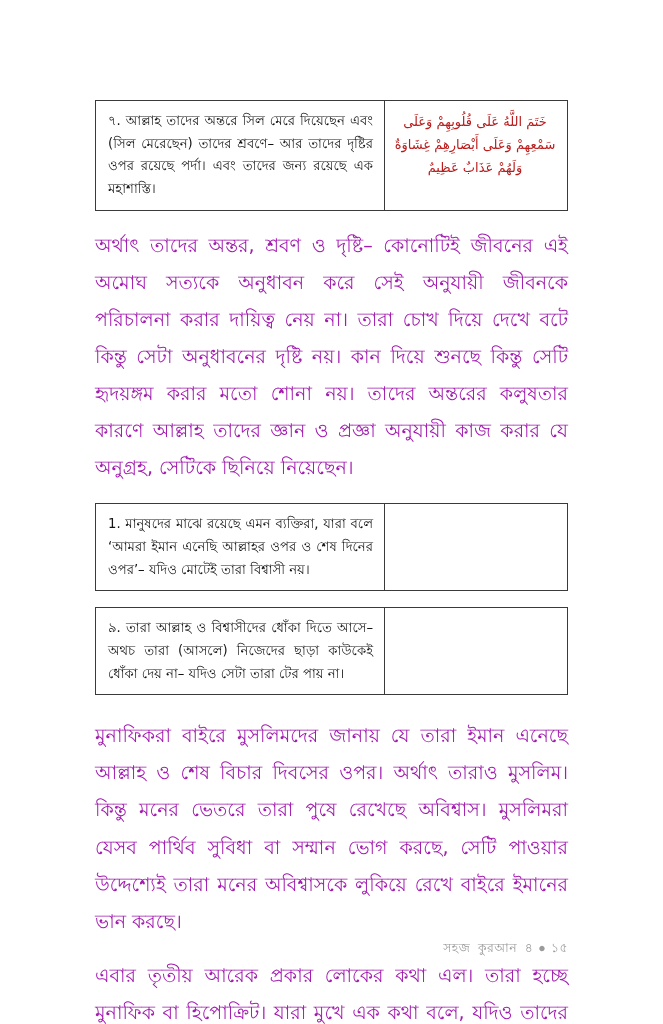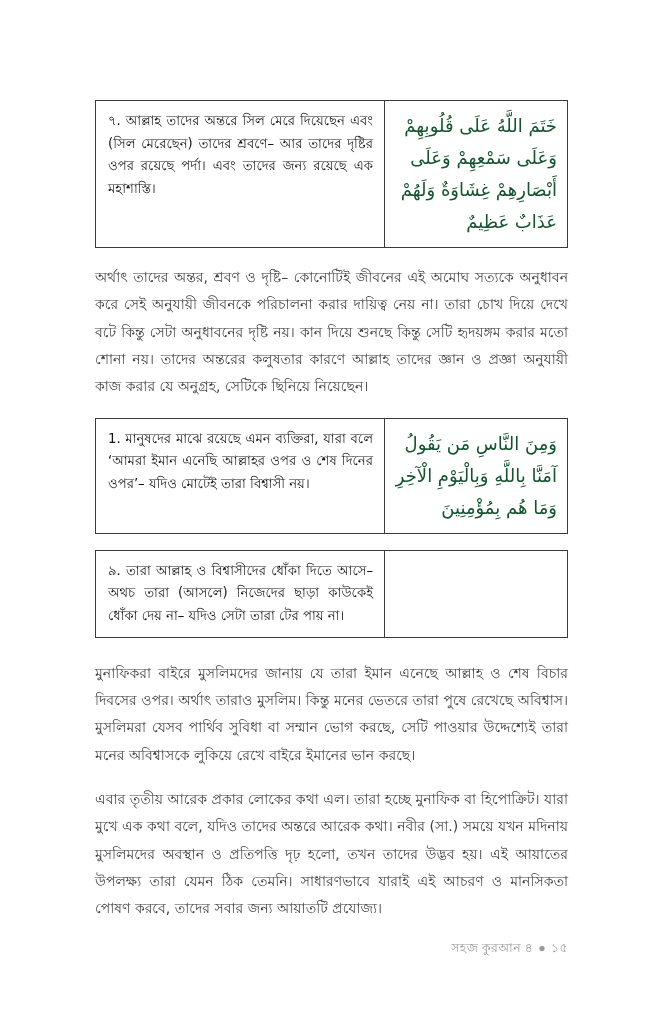--- a/index.html
+++ b/index.html
@@ -53,53 +53,54 @@
     text-align: justify;
     text-align-last: left;
     color: #141414;
   }
 
   .verse-ar {
     flex: 1 1 auto;
     box-sizing: border-box;
     padding: 9px 10px 9px 8px;
     direction: rtl;
+    text-align: center;
     font-family: "DejaVu Sans", "Liberation Sans", sans-serif;
-    font-size: 18px;
+    font-size: 13px;
     line-height: 1.78;
-    color: #14532d;
+    color: #b91c1c;
   }
 
   .verse-box.tall .verse-ar {
     padding-top: 9px;
   }
 
   
   .para {
     font-family: "DejaVu Sans", "Liberation Sans", sans-serif;
-    font-size: 14px;
+    font-size: 19px;
     line-height: 1.95;
     text-align: justify;
     text-align-last: left;
-    color: #404040;
+    color: #a21caf;
     margin: 0 0 17px 0;
   }
 
   .para.after-box {
     margin-top: 2px;
   }
 
   .gap-lg { height: 6px; }
 
   
   .footer {
     position: absolute;
     right: 95px;
     bottom: 58px;
-    font-family: Liberation Sans, sans-serif;
+    font-family: Liberation Mono, monospace;
     font-size: 12.4px;
     color: #9a9a9a;
     letter-spacing: 0.4px;
     white-space: nowrap;
   }
   .footer .dot {
     display: inline-block;
     margin: 0 5px;
     color: #9a9a9a;
   }
@@ -113,21 +114,20 @@
 
     <div class="verse-box">
       <div class="verse-bn">৭. আল্লাহ তাদের অন্তরে সিল মেরে দিয়েছেন এবং (সিল মেরেছেন) তাদের শ্রবণে– আর তাদের দৃষ্টির ওপর রয়েছে পর্দা। এবং তাদের জন্য রয়েছে এক মহাশাস্তি।</div>
       <div class="verse-ar">خَتَمَ اللَّهُ عَلَى قُلُوبِهِمْ وَعَلَى سَمْعِهِمْ وَعَلَى أَبْصَارِهِمْ غِشَاوَةٌ وَلَهُمْ عَذَابٌ عَظِيمٌ</div>
     </div>
 
     <p class="para after-box">অর্থাৎ তাদের অন্তর, শ্রবণ ও দৃষ্টি– কোনোটিই জীবনের এই অমোঘ সত্যকে অনুধাবন করে সেই অনুযায়ী জীবনকে পরিচালনা করার দায়িত্ব নেয় না। তারা চোখ দিয়ে দেখে বটে কিন্তু সেটা অনুধাবনের দৃষ্টি নয়। কান দিয়ে শুনছে কিন্তু সেটি হৃদয়ঙ্গম করার মতো শোনা নয়। তাদের অন্তরের কলুষতার কারণে আল্লাহ তাদের জ্ঞান ও প্রজ্ঞা অনুযায়ী কাজ করার যে অনুগ্রহ, সেটিকে ছিনিয়ে নিয়েছেন।</p>
 
     <div class="verse-box">
       <div class="verse-bn">1. মানুষদের মাঝে রয়েছে এমন ব্যক্তিরা, যারা বলে ‘আমরা ইমান এনেছি আল্লাহর ওপর ও শেষ দিনের ওপর’– যদিও মোটেই তারা বিশ্বাসী নয়।</div>
-      <div class="verse-ar">وَمِنَ النَّاسِ مَن يَقُولُ آمَنَّا بِاللَّهِ وَبِالْيَوْمِ الْآخِرِ وَمَا هُم بِمُؤْمِنِينَ</div>
     </div>
 
     <div class="verse-box tall">
       <div class="verse-bn">৯. তারা আল্লাহ ও বিশ্বাসীদের ধোঁকা দিতে আসে– অথচ তারা (আসলে) নিজেদের ছাড়া কাউকেই ধোঁকা দেয় না– যদিও সেটা তারা টের পায় না।</div>
     </div>
 
     <div class="gap-lg"></div>
 
     <p class="para">মুনাফিকরা বাইরে মুসলিমদের জানায় যে তারা ইমান এনেছে আল্লাহ ও শেষ বিচার দিবসের ওপর। অর্থাৎ তারাও মুসলিম। কিন্তু মনের ভেতরে তারা পুষে রেখেছে অবিশ্বাস। মুসলিমরা যেসব পার্থিব সুবিধা বা সম্মান ভোগ করছে, সেটি পাওয়ার উদ্দেশ্যেই তারা মনের অবিশ্বাসকে লুকিয়ে রেখে বাইরে ইমানের ভান করছে।</p>
 

